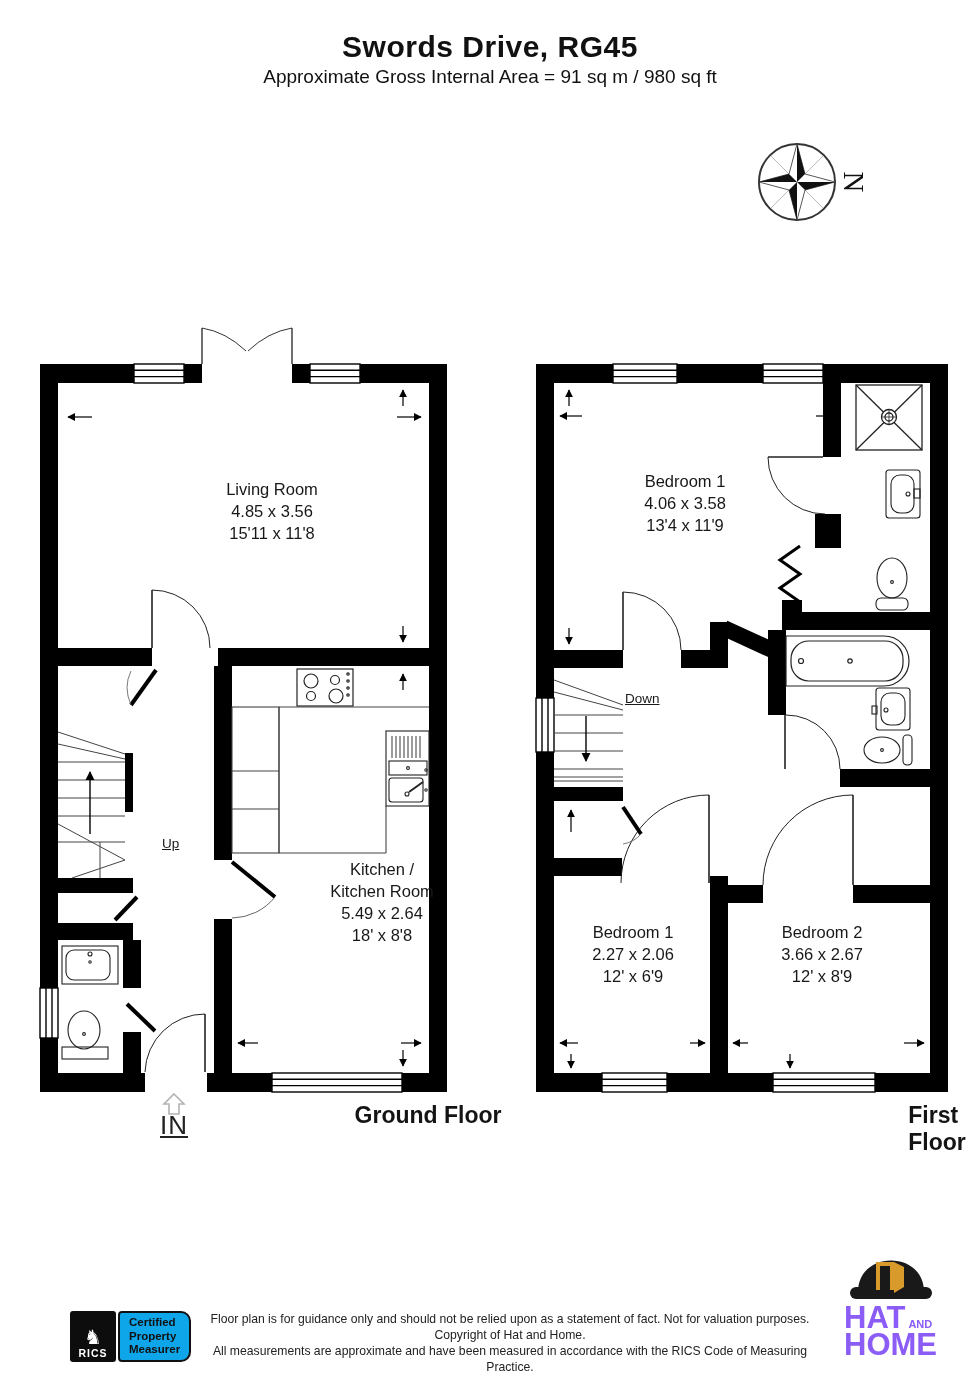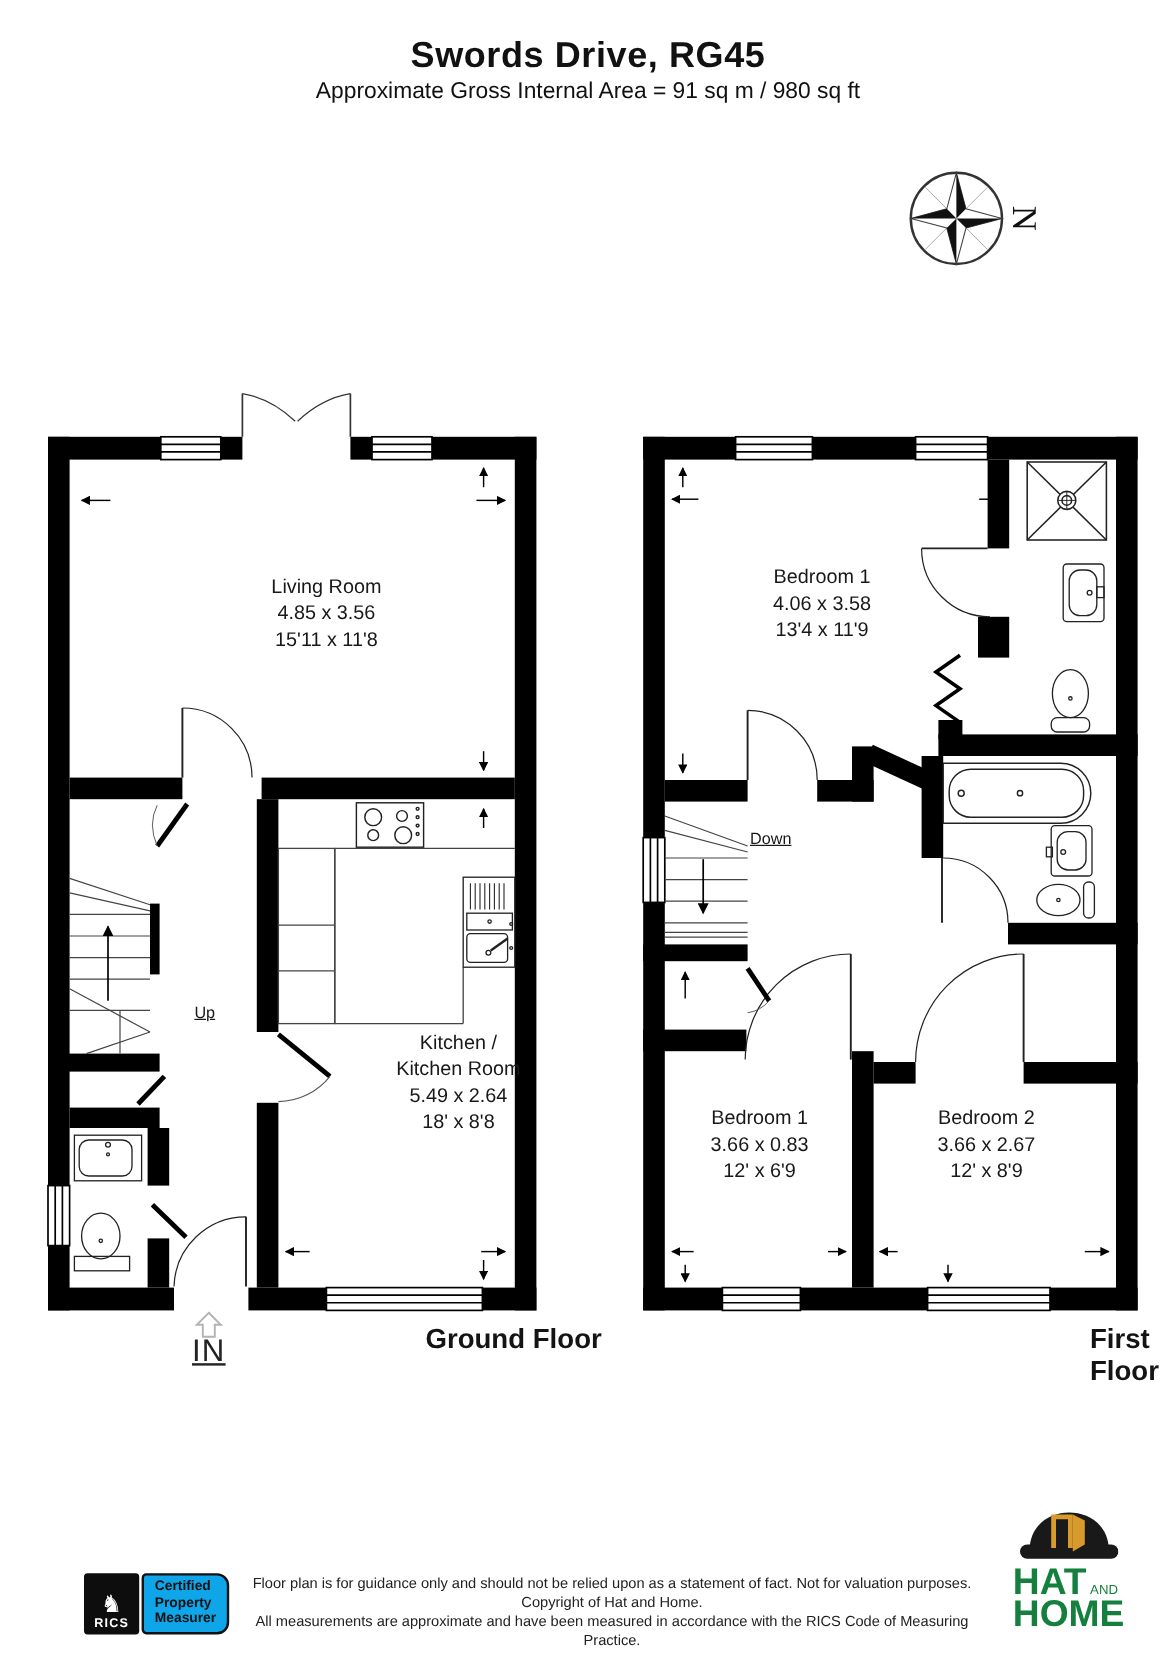--- a/index.html
+++ b/index.html
@@ -19,24 +19,24 @@
   .rics{position:absolute;left:70px;top:1311px;display:flex;align-items:stretch;}
   .rics-black{width:46px;height:48px;background:#0d0d0d;border-radius:3px;display:flex;
               flex-direction:column;align-items:center;justify-content:flex-end;padding-bottom:3px;}
   .rics-lion{color:#fff;font-size:20px;line-height:20px;margin-bottom:0px;}
   .rics-word{color:#fff;font-size:10.5px;font-weight:bold;letter-spacing:1px;}
   .rics-cert{border:2px solid #111;border-radius:4px 10px 10px 4px;margin-left:2px;background:#0ea5e9;
              padding:3px 9px;display:flex;flex-direction:column;justify-content:center;}
   .rics-cert div{font-size:11.5px;font-weight:bold;line-height:13.5px;color:#111;}
   .brand{position:absolute;left:828px;top:1242px;width:150px;}
   .brand-hat{display:block;margin-left:22px;}
-  .brand-text{margin-top:2px;margin-left:16px;color:#15803d;}
+  .brand-text{margin-top:2px;margin-left:16px;color:#8b5cf6;}
   .brand-line1{display:flex;align-items:baseline;}
   .brand-big{font-size:31px;font-weight:800;line-height:27px;letter-spacing:0px;}
-  .brand-and{font-size:11px;font-weight:400;margin-left:3px;}
+  .brand-and{font-size:11px;font-weight:700;margin-left:3px;}
   svg text{font-family:"Liberation Sans", sans-serif;}
   .compass-n{font-family:"Liberation Serif", serif;font-size:29px;}
 </style>
 </head>
 <body>
 
 <div class="page">
 
   <div class="hdr-title">Swords Drive, RG45</div>
   <div class="hdr-sub">Approximate Gross Internal Area = 91 sq m / 980 sq ft</div>
@@ -370,21 +370,21 @@
   </div>
   <div class="small-label" style="left:162px;top:836px;">Up</div>
 
   <div class="room-label" style="left:685px;top:470px;">
     <div>Bedroom 1</div>
     <div>4.06 x 3.58</div>
     <div>13'4 x 11'9</div>
   </div>
   <div class="room-label" style="left:633px;top:921px;">
     <div>Bedroom 1</div>
-    <div>3.66 x 0.83</div>
+    <div>2.27 x 2.06</div>
     <div>12' x 6'9</div>
   </div>
   <div class="room-label" style="left:822px;top:921px;">
     <div>Bedroom 2</div>
     <div>3.66 x 2.67</div>
     <div>12' x 8'9</div>
   </div>
   <div class="small-label" style="left:625px;top:691px;">Down</div>
 
   <div class="in-label" style="left:174px;top:1110px;text-decoration:underline;">IN</div>

